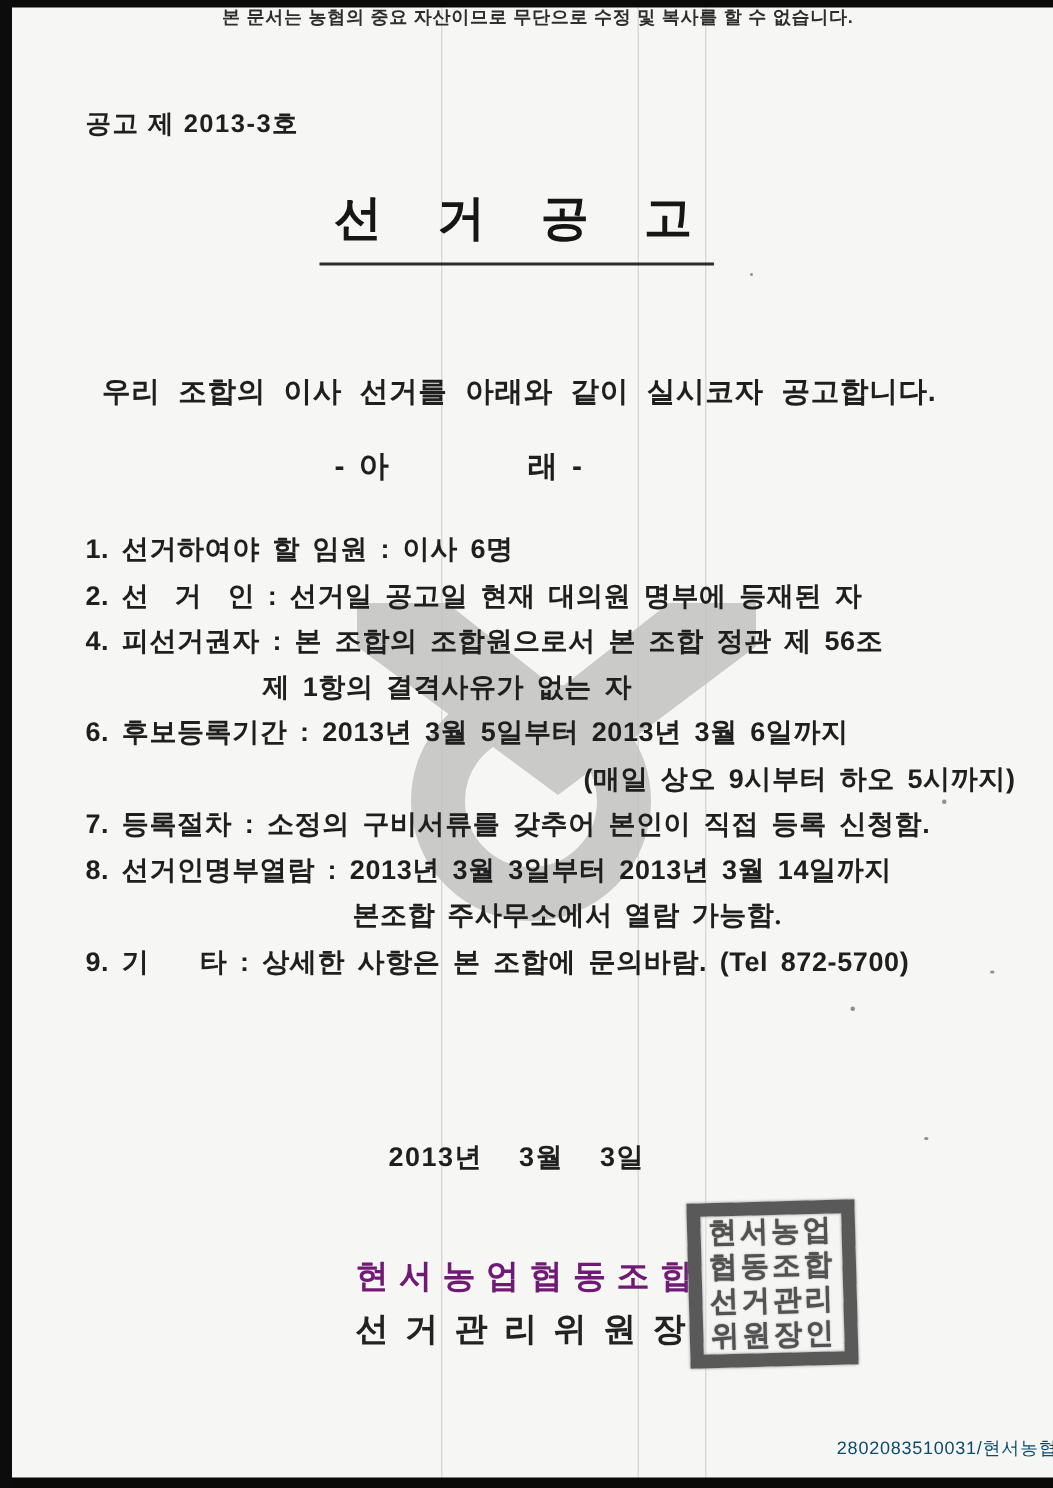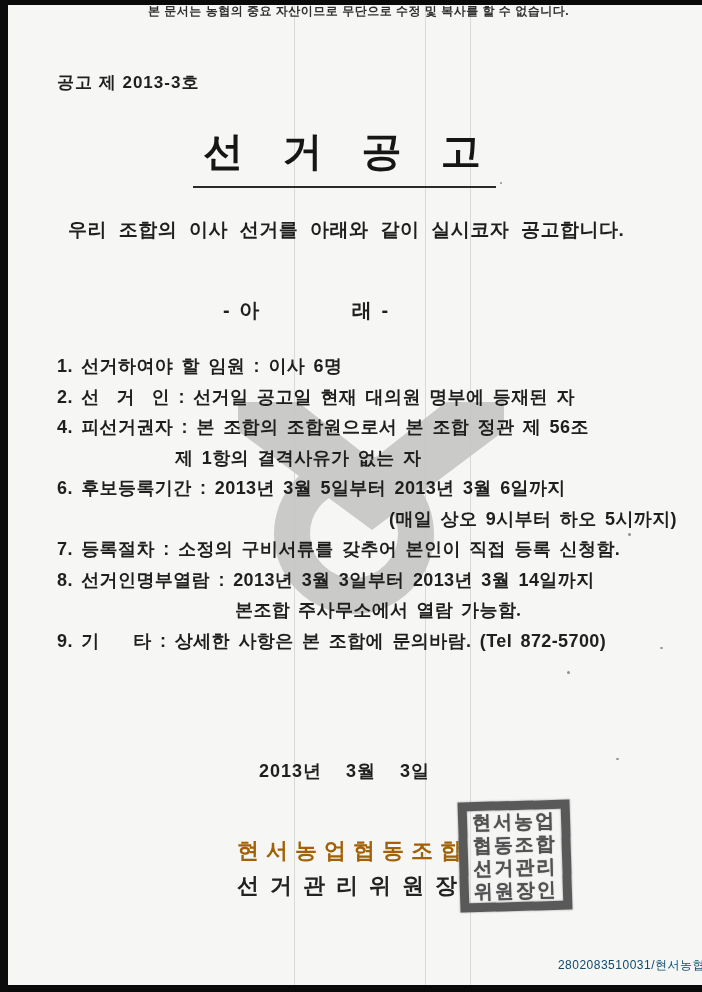--- a/index.html
+++ b/index.html
@@ -18,31 +18,31 @@
   
   .scanline{position:absolute;top:0;width:1px;height:992px;background:#d9d9d6;z-index:1;}
   .sl1{left:294px;} .sl2{left:425px;} .sl3{left:470px;}
   
   .watermark{position:absolute;left:234px;top:398px;z-index:1;opacity:.88;}
   
   .txt{position:absolute;z-index:3;font-weight:bold;}
   .notice{left:0;top:3px;width:100%;text-align:center;font-size:12px;color:#2e2e2e;letter-spacing:.5px;}
   .docnum{left:57px;top:71px;font-size:17px;letter-spacing:1px;}
   .title-wrap{left:0;top:124px;width:100%;text-align:center;margin-left:-14px;}
-  .title{display:inline-block;font-size:40px;letter-spacing:9px;word-spacing:10px;
+  .title{display:inline-block;font-size:32px;letter-spacing:9px;word-spacing:10px;
          border-bottom:2px solid #2b2b2b;padding:0 6px 7px 10px;color:#161616;}
-  .intro{left:68px;top:217px;font-size:19px;word-spacing:6px;letter-spacing:.5px;}
+  .intro{left:68px;top:248px;font-size:19px;word-spacing:6px;letter-spacing:.5px;}
   .below{left:0;top:297px;width:100%;text-align:center;margin-left:-52px;
          font-size:20px;white-space:pre;letter-spacing:2px;}
   .items{left:57px;top:351px;width:620px;}
   .item-line{font-size:18px;font-weight:bold;line-height:30.5px;white-space:pre;
              word-spacing:3px;letter-spacing:.4px;}
   .date{left:0;top:759px;width:100%;text-align:center;margin-left:-14px;
         font-size:18px;white-space:pre;letter-spacing:1px;}
-  .issuer1{left:237px;top:836px;font-size:22px;letter-spacing:7px;color:#a16207;}
+  .issuer1{left:237px;top:836px;font-size:22px;letter-spacing:7px;color:#701a75;}
   .issuer2{left:237px;top:871px;font-size:22px;letter-spacing:11px;color:#222;}
   
   .seal{
     position:absolute;left:459px;top:801px;width:94px;height:92px;z-index:4;
     border:9px solid #595959;transform:rotate(-1.5deg);
     display:flex;flex-direction:column;justify-content:space-around;
     box-shadow:0 0 2px #8a8a8a, inset 0 0 2px #8a8a8a;
     background:rgba(246,246,244,.2);
   }
   .seal-row{

